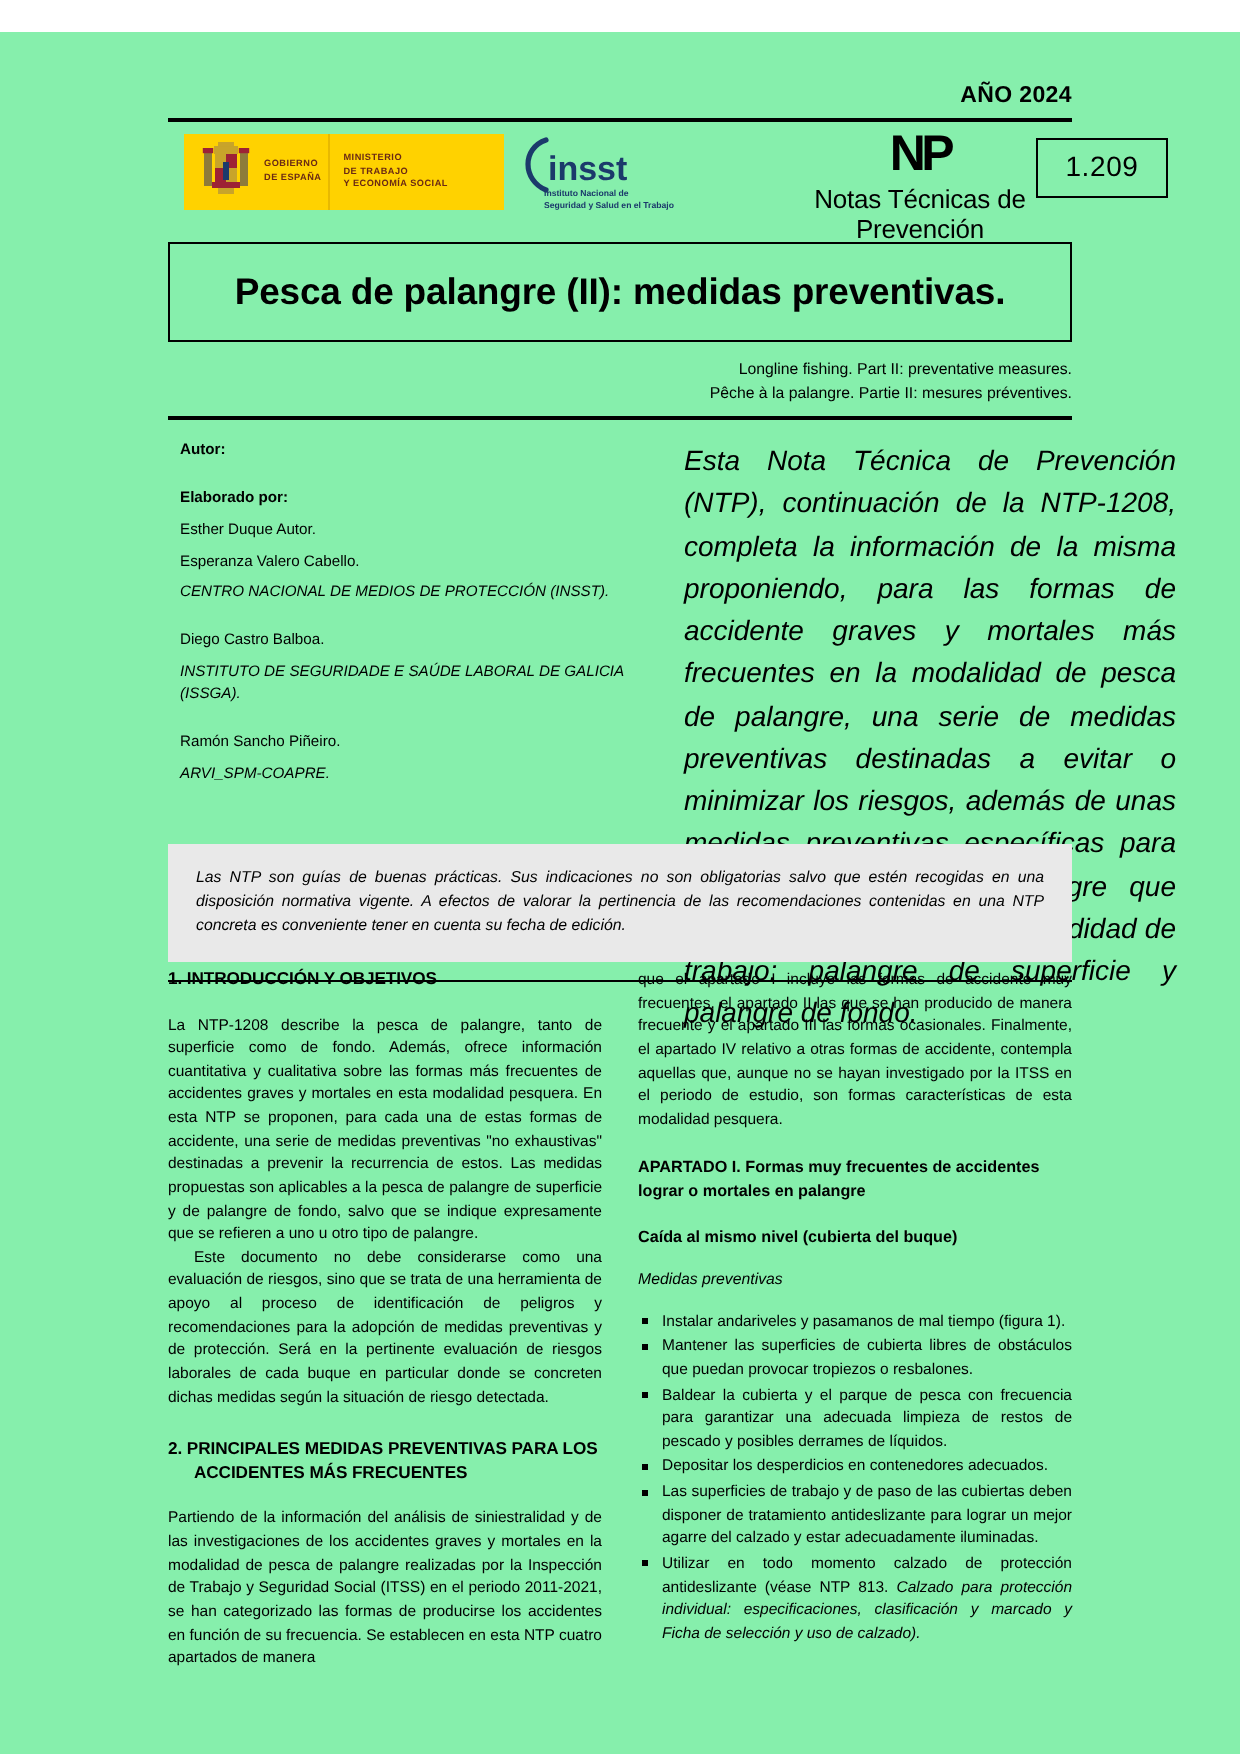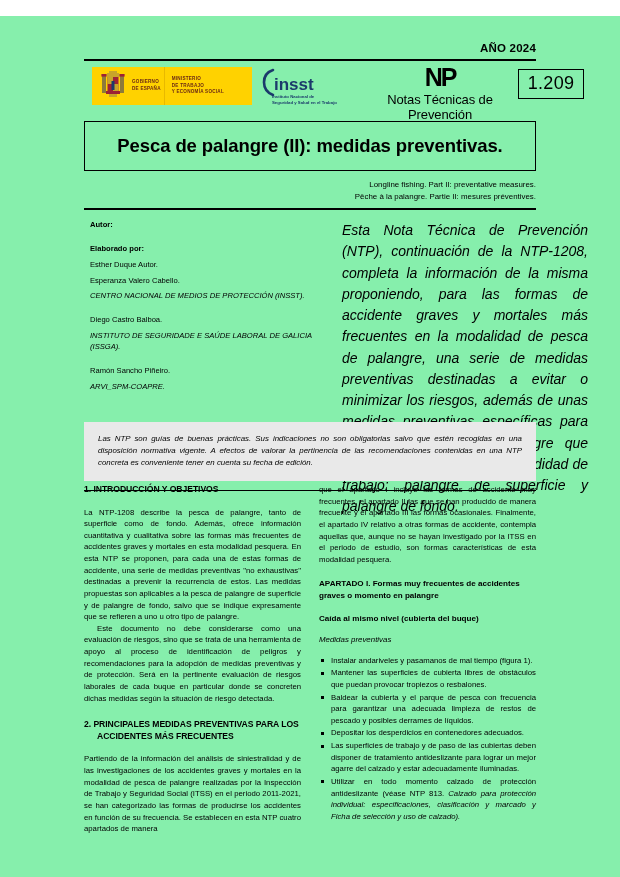--- a/index.html
+++ b/index.html
@@ -94,21 +94,21 @@
     line-height: 1.45;
     color: #1b3a6b;
     font-weight: bold;
     white-space: nowrap;
   }
 
   
   .ntp-logo-block {
     position: absolute;
     top: 50px;
-    left: 370px;
+    left: 390px;
     width: 140px;
     text-align: center;
   }
   .ntp-mark {
     height: 23px;
     line-height: 23px;
     font-size: 25px;
     font-weight: bold;
     letter-spacing: -2.2px;
     font-family: "Liberation Sans", sans-serif;
@@ -120,21 +120,21 @@
     margin-top: 3px;
   }
   .ntp-number {
     position: absolute;
     top: 53px;
     left: 518px;
     width: 66px;
     height: 30px;
     border: 1.6px solid #000;
     box-sizing: border-box;
-    font-size: 18px;
+    font-size: 14px;
     text-align: center;
     line-height: 27px;
     letter-spacing: 0.3px;
   }
 
   
   .title-box {
     position: absolute;
     top: 105px;
     left: 84px;
@@ -380,21 +380,21 @@
   <div class="col col-left">
     <h2>1. INTRODUCCIÓN Y OBJETIVOS</h2>
     <p>La NTP-1208 describe la pesca de palangre, tanto de superficie como de fondo. Además, ofrece información cuantitativa y cualitativa sobre las formas más frecuentes de accidentes graves y mortales en esta modalidad pesquera. En esta NTP se proponen, para cada una de estas formas de accidente, una serie de medidas preventivas "no exhaustivas" destinadas a prevenir la recurrencia de estos. Las medidas propuestas son aplicables a la pesca de palangre de superficie y de palangre de fondo, salvo que se indique expresamente que se refieren a uno u otro tipo de palangre.</p>
     <p class="indent">Este documento no debe considerarse como una evaluación de riesgos, sino que se trata de una herramienta de apoyo al proceso de identificación de peligros y recomendaciones para la adopción de medidas preventivas y de protección. Será en la pertinente evaluación de riesgos laborales de cada buque en particular donde se concreten dichas medidas según la situación de riesgo detectada.</p>
     <h2 class="hang" style="margin-top:15px;">2. PRINCIPALES MEDIDAS PREVENTIVAS PARA LOS ACCIDENTES MÁS FRECUENTES</h2>
     <p>Partiendo de la información del análisis de siniestralidad y de las investigaciones de los accidentes graves y mortales en la modalidad de pesca de palangre realizadas por la Inspección de Trabajo y Seguridad Social (ITSS) en el periodo 2011-2021, se han categorizado las formas de producirse los accidentes en función de su frecuencia. Se establecen en esta NTP cuatro apartados de manera</p>
   </div>
 
   <div class="col col-right">
     <p>que el apartado I incluye las formas de accidente muy frecuentes, el apartado II las que se han producido de manera frecuente y el apartado III las formas ocasionales. Finalmente, el apartado IV relativo a otras formas de accidente, contempla aquellas que, aunque no se hayan investigado por la ITSS en el periodo de estudio, son formas características de esta modalidad pesquera.</p>
-    <h3>APARTADO I. Formas muy frecuentes de accidentes graves o momento en palangre</h3>
+    <h3>APARTADO I. Formas muy frecuentes de accidentes lograr o mortales en palangre</h3>
     <h4>Caída al mismo nivel (cubierta del buque)</h4>
     <div class="ital-head">Medidas preventivas</div>
     <ul class="bullets">
       <li><span>Instalar andariveles y pasamanos de mal tiempo (figura 1).</span><span class="it"></span></li>
       <li><span>Mantener las superficies de cubierta libres de obstáculos que puedan provocar tropiezos o resbalones.</span><span class="it"></span></li>
       <li><span>Baldear la cubierta y el parque de pesca con frecuencia para garantizar una adecuada limpieza de restos de pescado y posibles derrames de líquidos.</span><span class="it"></span></li>
       <li><span>Depositar los desperdicios en contenedores adecuados.</span><span class="it"></span></li>
       <li><span>Las superficies de trabajo y de paso de las cubiertas deben disponer de tratamiento antideslizante para lograr un mejor agarre del calzado y estar adecuadamente iluminadas.</span><span class="it"></span></li>
       <li><span>Utilizar en todo momento calzado de protección antideslizante (véase NTP 813. </span><span class="it">Calzado para protección individual: especificaciones, clasificación y marcado y Ficha de selección y uso de calzado).</span></li>
     </ul>

